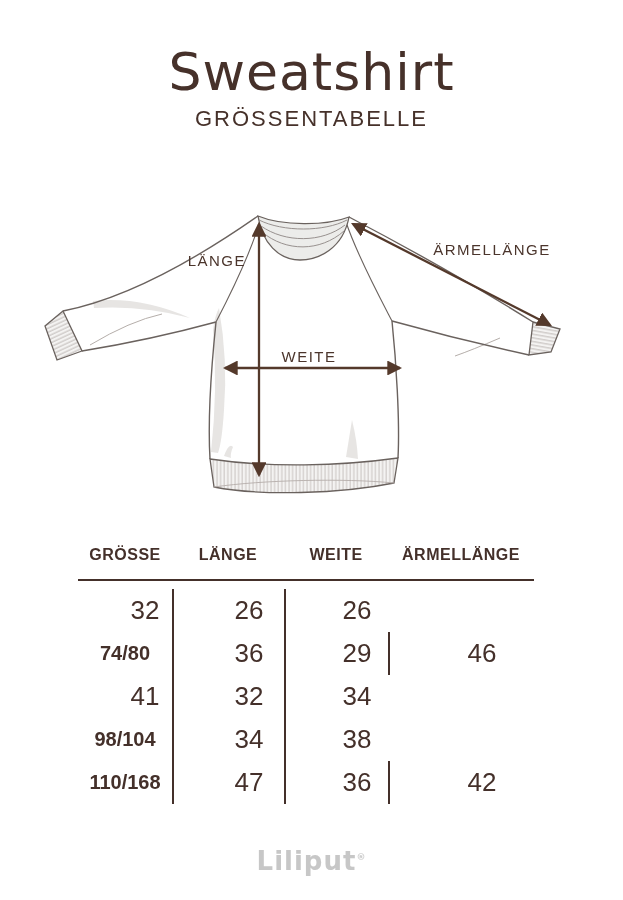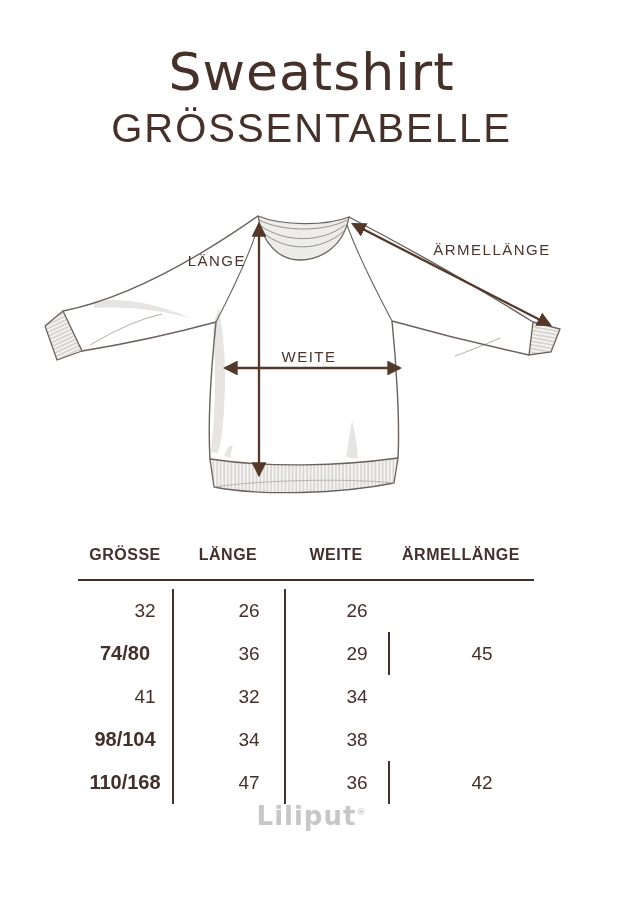--- a/index.html
+++ b/index.html
@@ -23,21 +23,21 @@
     text-align:center;
     font-family:"DejaVu Sans", sans-serif;
     font-size:52px;font-weight:400;
     letter-spacing:1px;
     color:#46312a;
   }
   .subtitle{
     position:absolute;top:106px;left:0;width:623px;
     text-align:center;
     font-family:"Liberation Sans", sans-serif;
-    font-size:40px;font-weight:400;
+    font-size:22px;font-weight:400;
     letter-spacing:2px;
     color:#46312a;
   }
   .diagram{
     position:absolute;left:0;top:193px;width:623px;height:312px;
   }
   .diagram svg{display:block;width:623px;height:312px;}
   .meas-label{
     font-family:"Liberation Sans", sans-serif;
     font-size:15px;
@@ -70,24 +70,24 @@
     grid-template-columns:94px 112px 104px 146px;
     height:43px;line-height:43px;
   }
   .trow .cell{
     text-align:center;
     font-size:20px;
     color:var(--brown);
     white-space:nowrap;
   }
   .trow .cell.size{font-weight:bold;}
-  .trow .cell.val{font-weight:normal;font-size:19px;padding-left:40px;}
+  .trow .cell.val{font-weight:normal;font-size:26px;padding-left:40px;}
   .trow .cell:nth-child(n+2){border-left:2px solid var(--brown);}
   .footer{
-    position:absolute;left:0;top:801px;width:623px;
+    position:absolute;left:0;top:846px;width:623px;
     text-align:center;
   }
   .brand{
     font-family:"DejaVu Sans", sans-serif;
     font-size:26px;font-weight:bold;
     letter-spacing:1px;
     color:var(--logo);
   }
   .brand sup{font-size:9px;vertical-align:super;}
 </style>
@@ -197,21 +197,21 @@
     <div class="tbody">
       <div class="trow">
         <div class="cell val">32</div>
         <div class="cell val">26</div>
         <div class="cell val">26</div>
       </div>
       <div class="trow">
         <div class="cell size">74/80</div>
         <div class="cell val">36</div>
         <div class="cell val">29</div>
-        <div class="cell val">45</div>
+        <div class="cell val">46</div>
       </div>
       <div class="trow">
         <div class="cell val">41</div>
         <div class="cell val">32</div>
         <div class="cell val">34</div>
       </div>
       <div class="trow">
         <div class="cell size">98/104</div>
         <div class="cell val">34</div>
         <div class="cell val">38</div>

